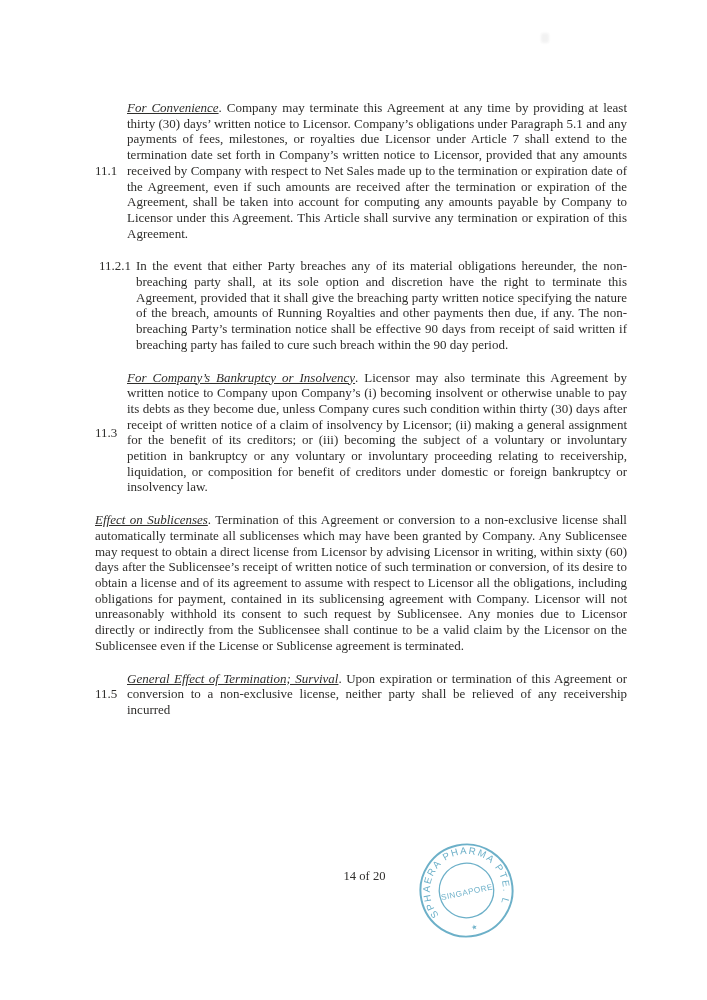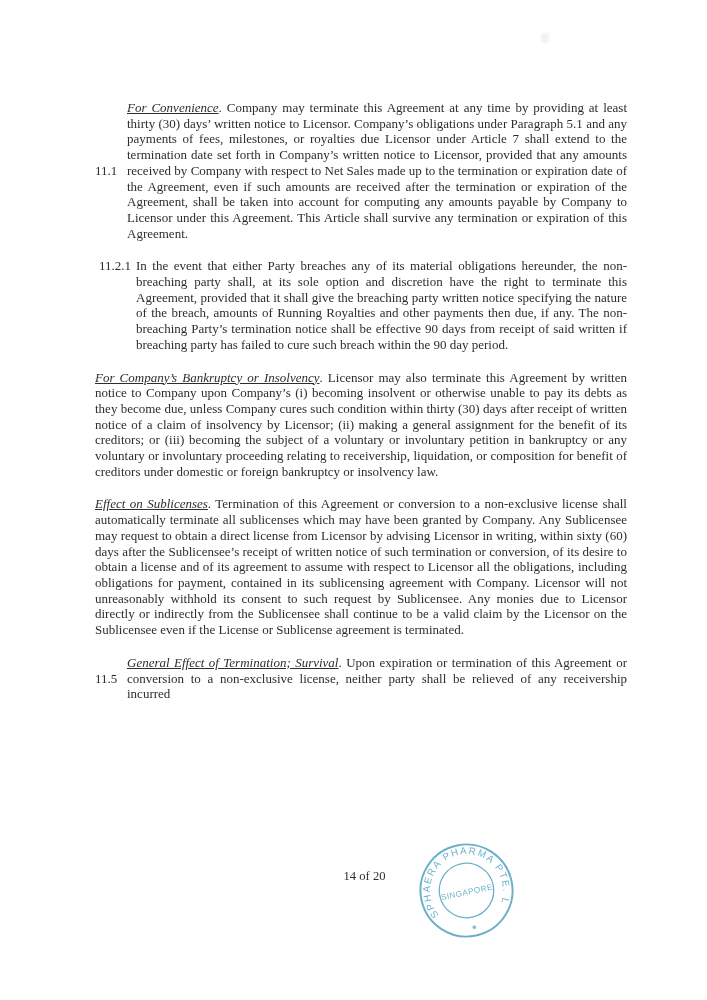--- a/index.html
+++ b/index.html
@@ -59,20 +59,21 @@
 
   <div class="section">
     <div class="subrow">
       <span class="subnum">11.2.1</span>
       <p class="body">In the event that either Party breaches any of its material obligations hereunder, the non-breaching party shall, at its sole option and discretion have the right to terminate this Agreement, provided that it shall give the breaching party written notice specifying the nature of the breach, amounts of Running Royalties and other payments then due, if any. The non-breaching Party’s termination notice shall be effective 90 days from receipt of said written if breaching party has failed to cure such breach within the 90 day period.</p>
     </div>
   </div>
 
   <div class="section">
     <div class="row">
+      <span class="num">11.3</span>
       <p class="body"><span class="u">For Company’s Bankruptcy or Insolvency</span><span>. Licensor may also terminate this Agreement by written notice to Company upon Company’s (i) becoming insolvent or otherwise unable to pay its debts as they become due, unless Company cures such condition within thirty (30) days after receipt of written notice of a claim of insolvency by Licensor; (ii) making a general assignment for the benefit of its creditors; or (iii) becoming the subject of a voluntary or involuntary petition in bankruptcy or any voluntary or involuntary proceeding relating to receivership, liquidation, or composition for benefit of creditors under domestic or foreign bankruptcy or insolvency law.</span></p>
     </div>
   </div>
 
   <div class="section">
     <div class="row">
       <p class="body"><span class="u">Effect on Sublicenses</span><span>. Termination of this Agreement or conversion to a non-exclusive license shall automatically terminate all sublicenses which may have been granted by Company. Any Sublicensee may request to obtain a direct license from Licensor by advising Licensor in writing, within sixty (60) days after the Sublicensee’s receipt of written notice of such termination or conversion, of its desire to obtain a license and of its agreement to assume with respect to Licensor all the obligations, including obligations for payment, contained in its sublicensing agreement with Company. Licensor will not unreasonably withhold its consent to such request by Sublicensee. Any monies due to Licensor directly or indirectly from the Sublicensee shall continue to be a valid claim by the Licensor on the Sublicensee even if the License or Sublicense agreement is terminated.</span></p>
     </div>
   </div>
 

